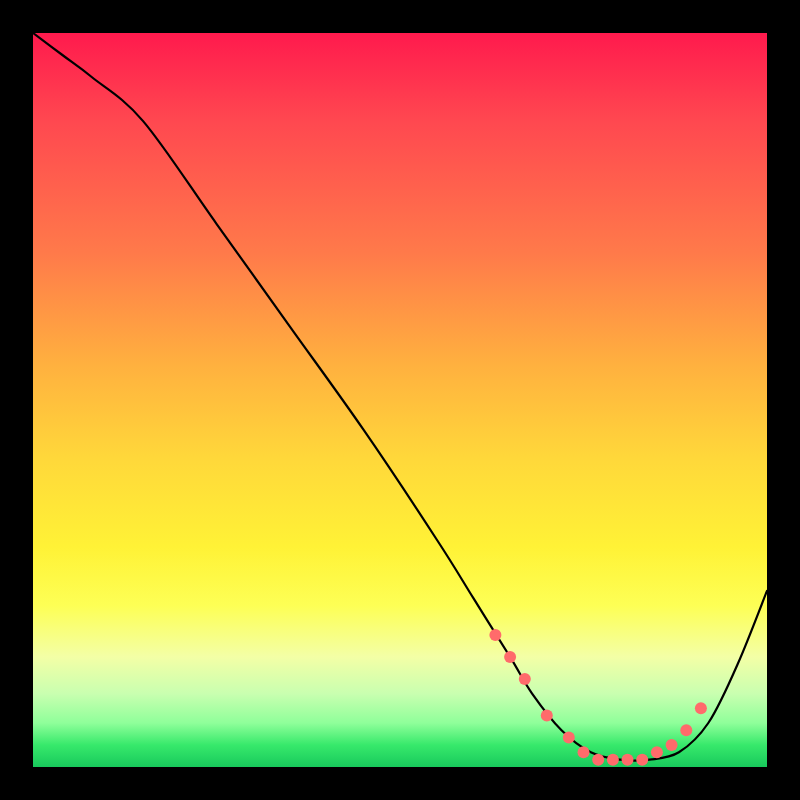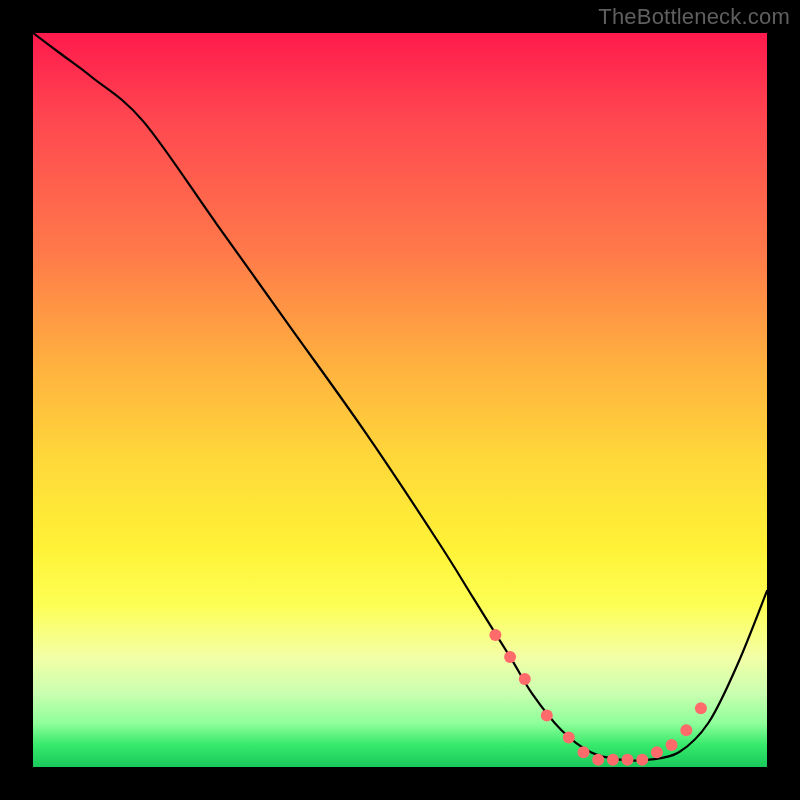--- a/index.html
+++ b/index.html
@@ -55,21 +55,20 @@
     top: 0;
     width: 734px;
     height: 734px;
   }
 </style>
 </head>
 <body>
 
 <div class="frame">
 
-  <div class="watermark">TheBottleneck.com</div>
 
   <div class="plot-area">
     <svg class="curve" viewBox="0 0 734 734" preserveAspectRatio="none">
       <path id="curve-path" fill="none" stroke="#000" stroke-width="2.2" stroke-linecap="round" stroke-linejoin="round" d="M 0.0 0.0 C 4.9 3.7, 19.6 14.7, 29.4 22.0 C 39.1 29.4, 45.3 33.0, 58.7 44.0 C 72.2 55.1, 89.3 63.6, 110.1 88.1 C 130.9 112.5, 159.0 156.6, 183.5 190.8 C 208.0 225.1, 232.4 259.3, 256.9 293.6 C 281.4 327.9, 305.8 360.9, 330.3 396.4 C 354.8 431.8, 385.4 478.3, 403.7 506.5 C 422.1 534.6, 428.2 545.6, 440.4 565.2 C 452.6 584.8, 467.3 608.0, 477.1 623.9 C 486.9 639.8, 490.6 648.4, 499.1 660.6 C 507.7 672.8, 518.7 687.5, 528.5 697.3 C 538.3 707.1, 548.1 714.4, 557.8 719.3 C 567.6 724.2, 577.4 725.4, 587.2 726.7 C 597.0 727.9, 606.8 727.9, 616.6 726.7 C 626.3 725.4, 636.1 725.4, 645.9 719.3 C 655.7 713.2, 665.5 704.6, 675.3 690.0 C 685.1 675.3, 694.9 653.3, 704.6 631.2 C 714.4 609.2, 729.1 570.1, 734.0 557.8"></path>
       <g id="dots">
           <circle cx="462.4" cy="601.9" r="6" fill="#ff6b6b"></circle>
           <circle cx="477.1" cy="623.9" r="6" fill="#ff6b6b"></circle>
           <circle cx="491.8" cy="645.9" r="6" fill="#ff6b6b"></circle>
           <circle cx="513.8" cy="682.6" r="6" fill="#ff6b6b"></circle>
           <circle cx="535.8" cy="704.6" r="6" fill="#ff6b6b"></circle>

